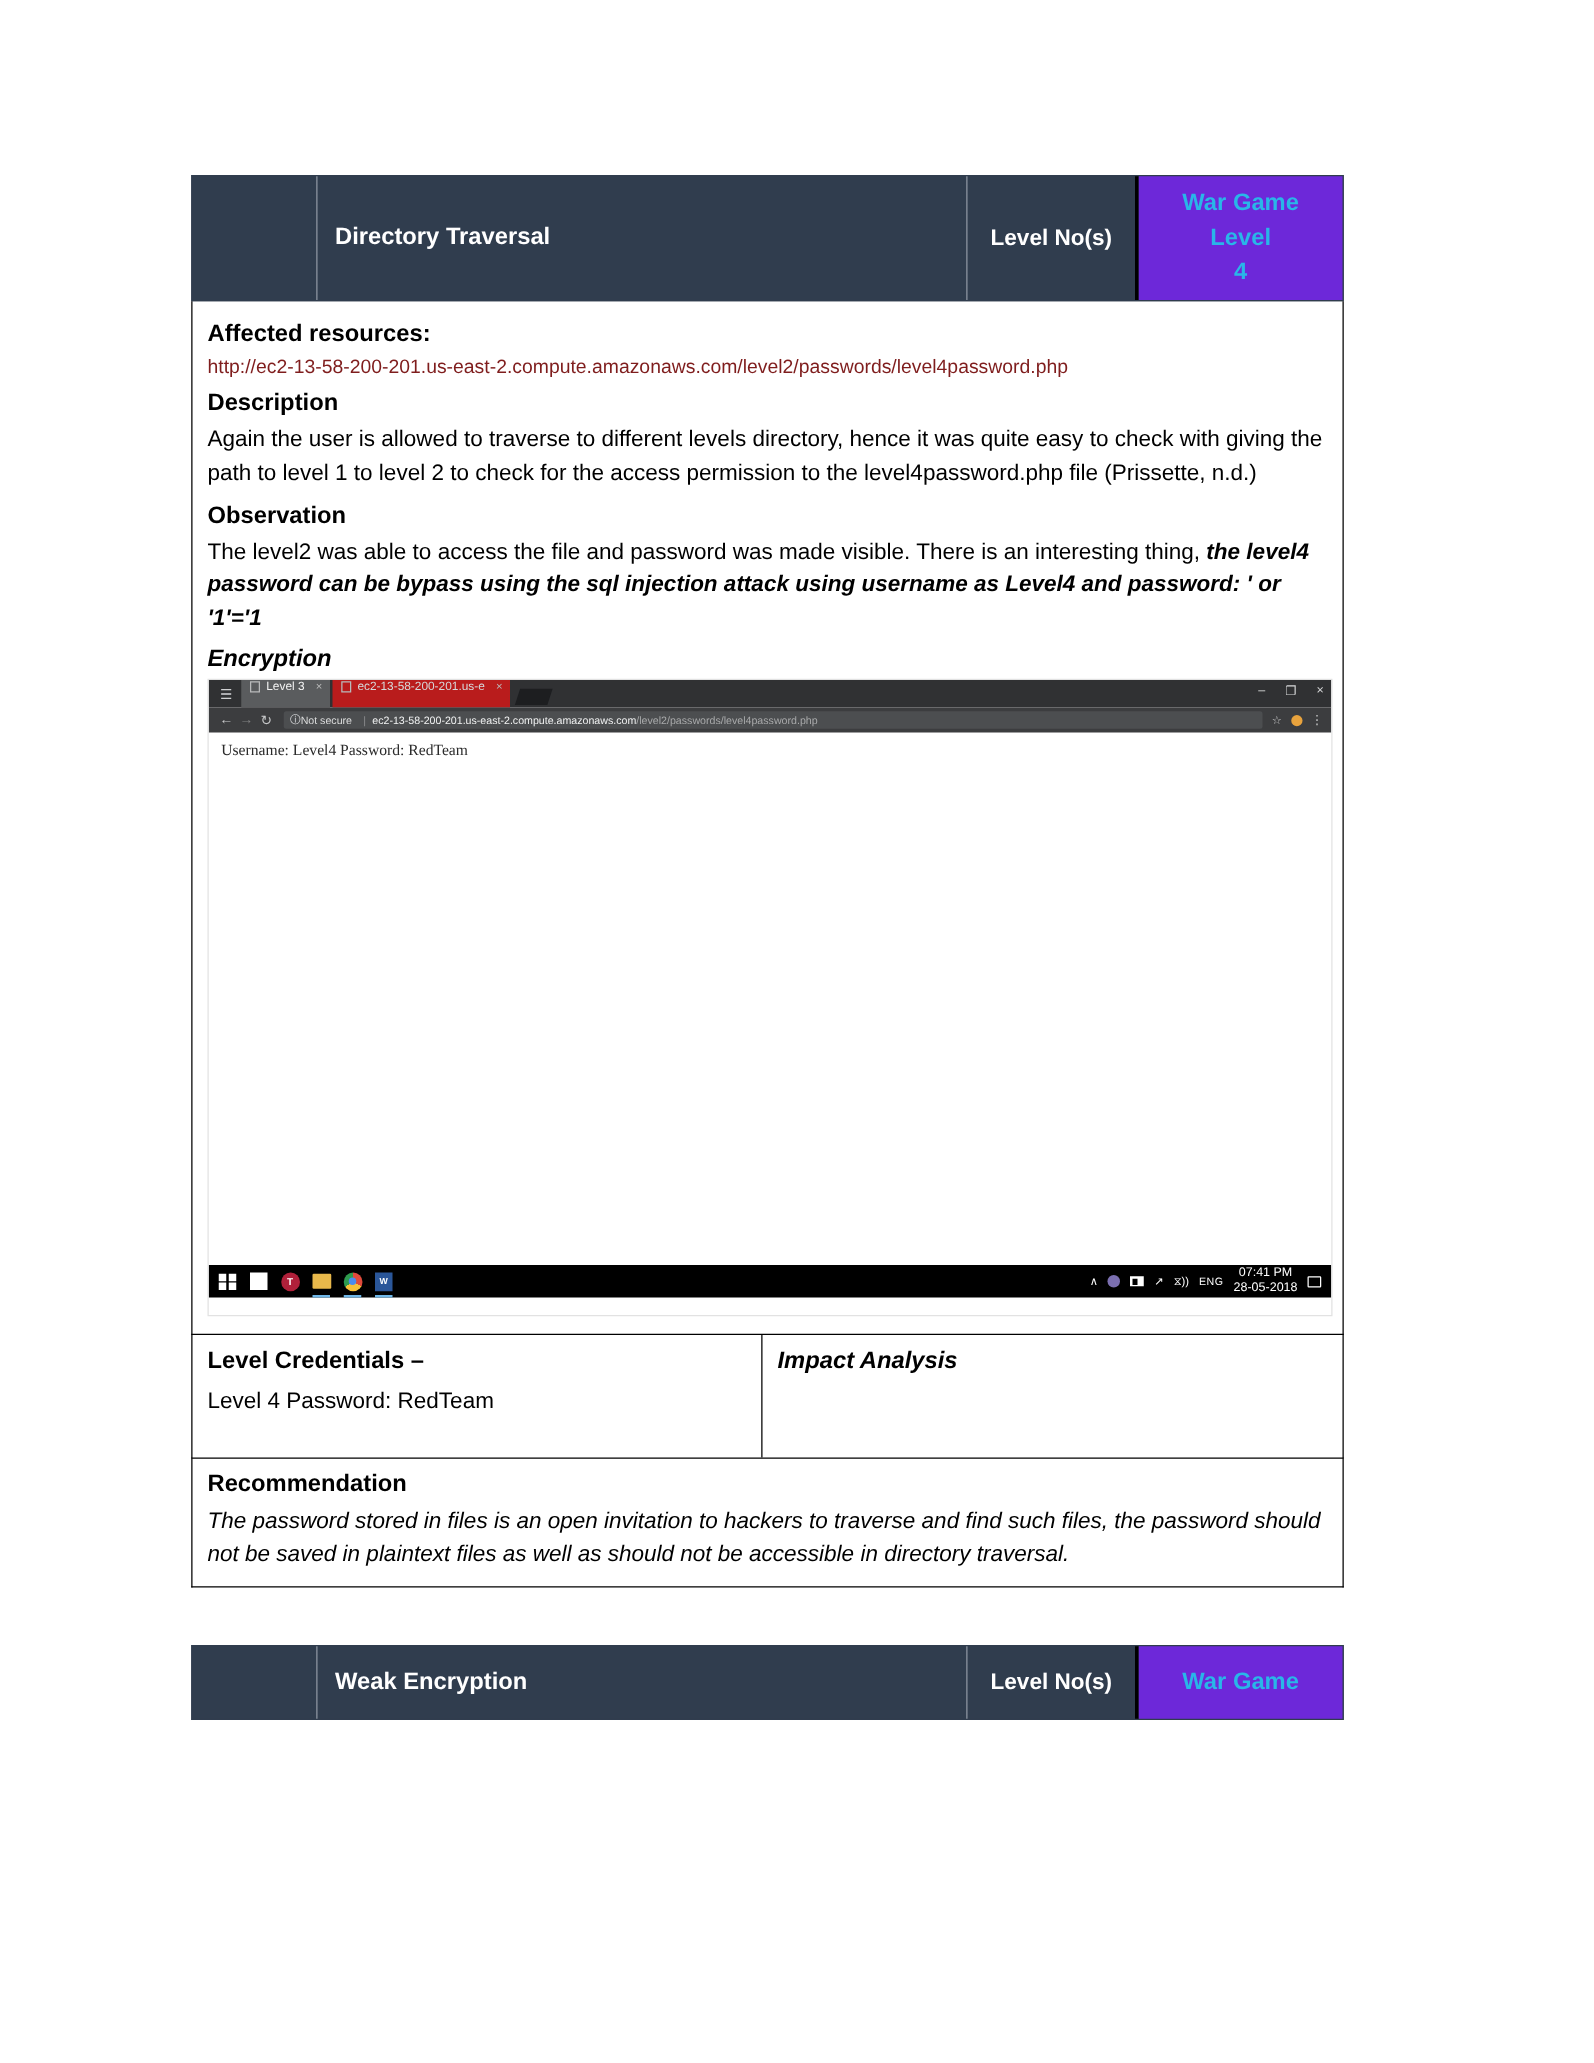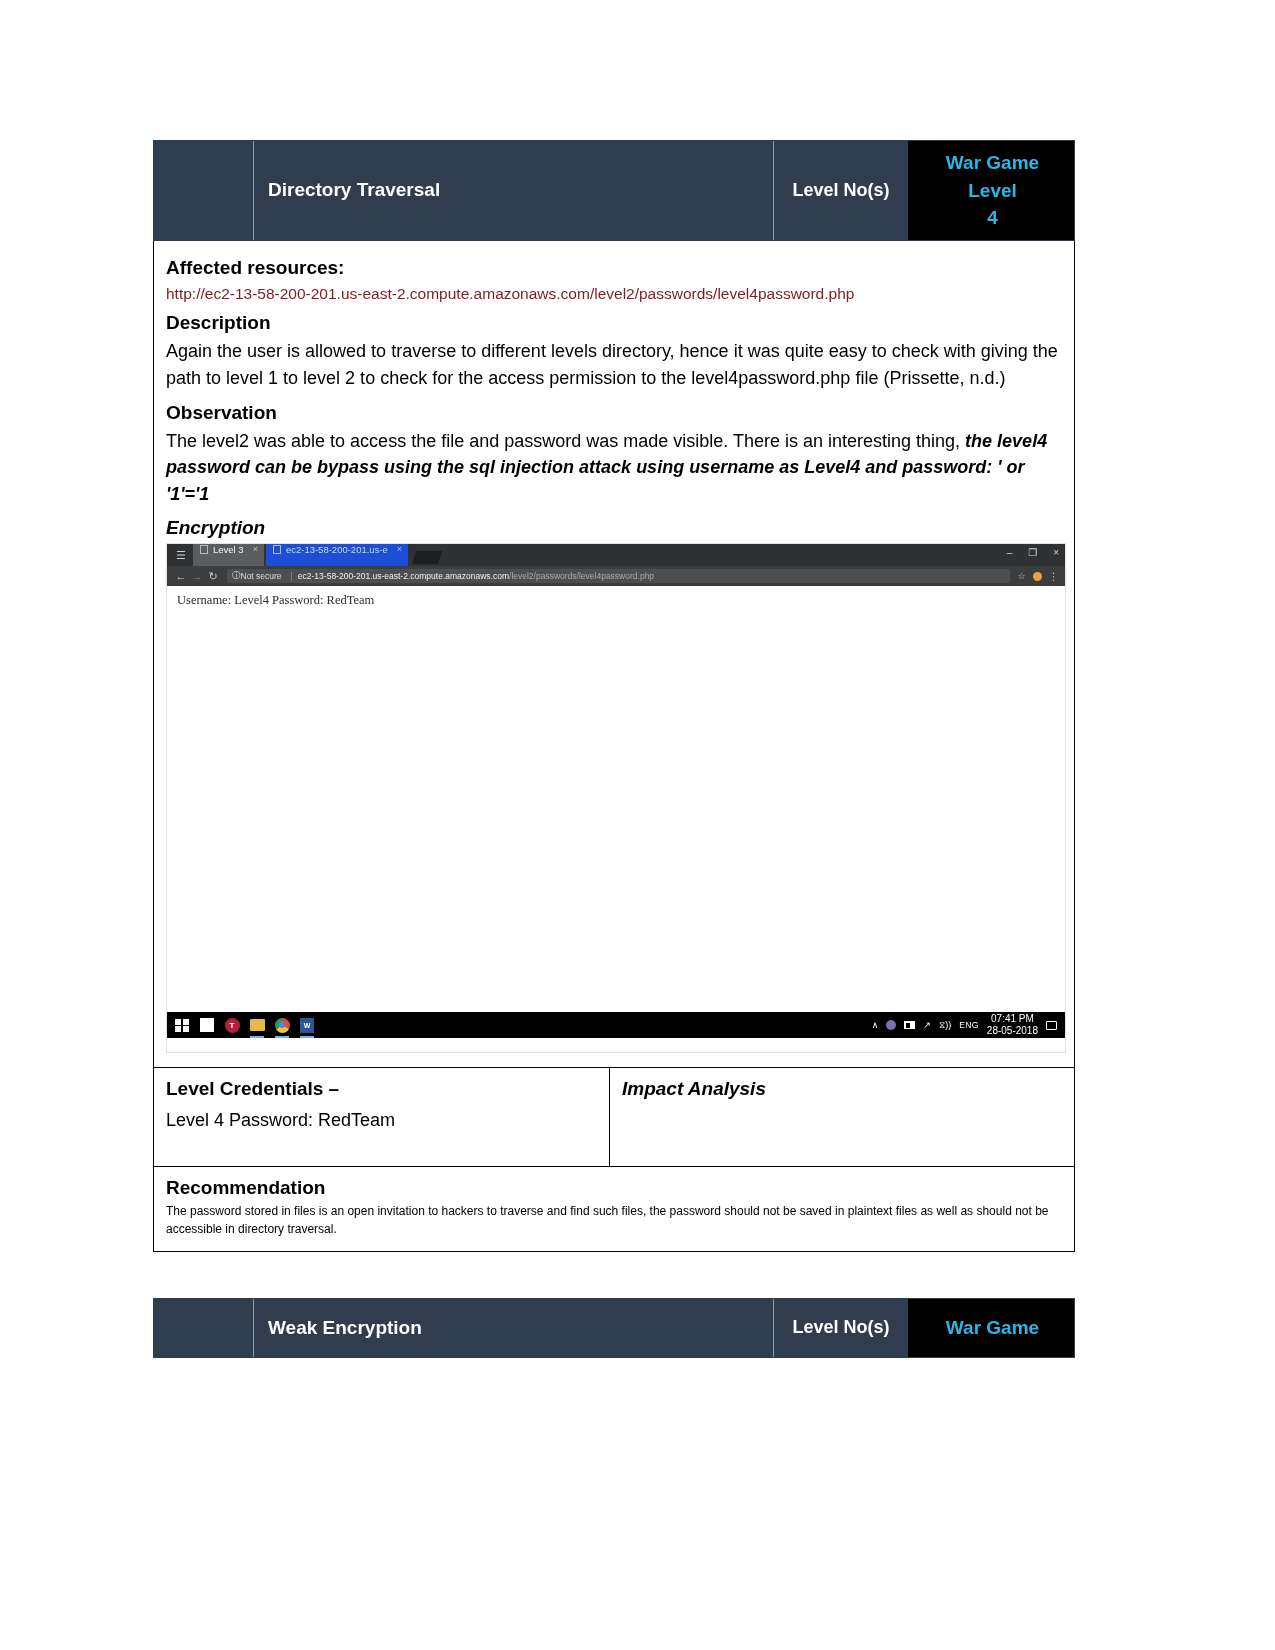--- a/index.html
+++ b/index.html
@@ -45,21 +45,21 @@
     width: 137px;
     display: flex; align-items: center; justify-content: center;
     color: #ffffff;
     font-size: 18px;
     font-weight: bold;
     border-right: 3px solid #000000;
     text-align: center;
   }
   .vh-wargame {
     width: 163px;
-    background: #000000;
+    background: #6d28d9;
     display: flex; flex-direction: column;
     align-items: center; justify-content: center;
     color: #29b6e8;
     font-size: 19px;
     font-weight: bold;
     line-height: 1.45;
     text-align: center;
     padding: 8px 4px;
   }
   .vh-wargame.compact { justify-content: center; }
@@ -121,21 +121,21 @@
     padding: 0 6px 0 7px;
     border-radius: 5px 5px 0 0;
     font-size: 9.5px;
     color: #d6d7d9;
     margin-left: 2px;
     max-width: 150px;
     overflow: hidden;
     white-space: nowrap;
   }
   .br-tab.active { background: #5a5c5e; color: #f2f2f2; }
-  .br-tab.inactive { background: #1d4ed8; }
+  .br-tab.inactive { background: #b91c1c; }
   .br-tab .pgicon {
     width: 8px; height: 9px;
     border: 1px solid #b9babb;
     margin-right: 5px;
     flex: none;
   }
   .br-tab .tlabel { overflow: hidden; text-overflow: ellipsis; }
   .br-tab .tclose { margin-left: 9px; color: #bcbdbe; font-size: 9px; }
   .br-newtab {
     width: 26px; height: 13px;
@@ -261,21 +261,21 @@
   .tc-title { font-size: 19px; font-weight: bold; margin: 0 0 10px 0; }
   .tc-title.ital { font-style: italic; }
   .tc-val { font-size: 18px; margin: 0; }
 
   .rec-box {
     border: 1px solid #000000;
     border-top: none;
     padding: 10px 12px 12px 12px;
   }
   .rec-title { font-size: 19px; font-weight: bold; margin: 0 0 4px 0; }
-  .rec-text { font-size: 12px; line-height: 1.48; margin: 0; }
+  .rec-text { font-size: 18px; font-style: italic; line-height: 1.48; margin: 0; }
 
   .gap { height: 46px; }
 </style>
 </head>
 <body>
 
 <div class="page">
   <div class="doc">
 
     <div class="vuln-header">

